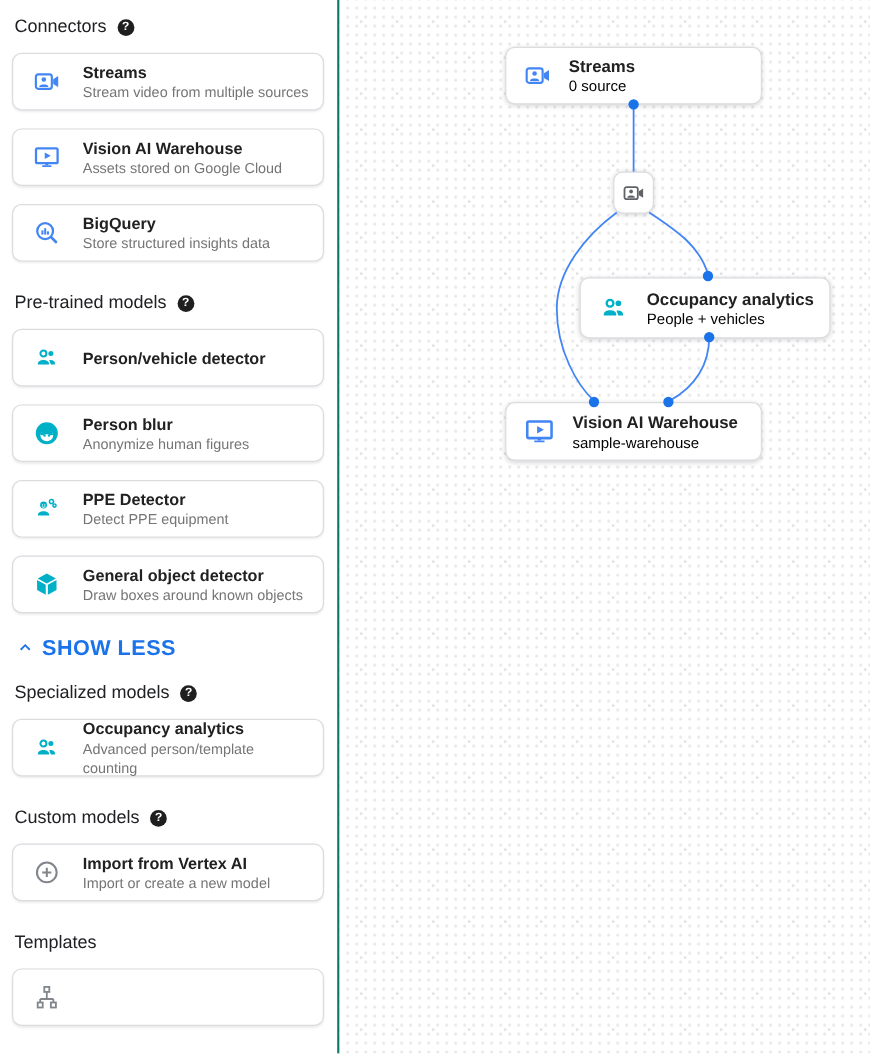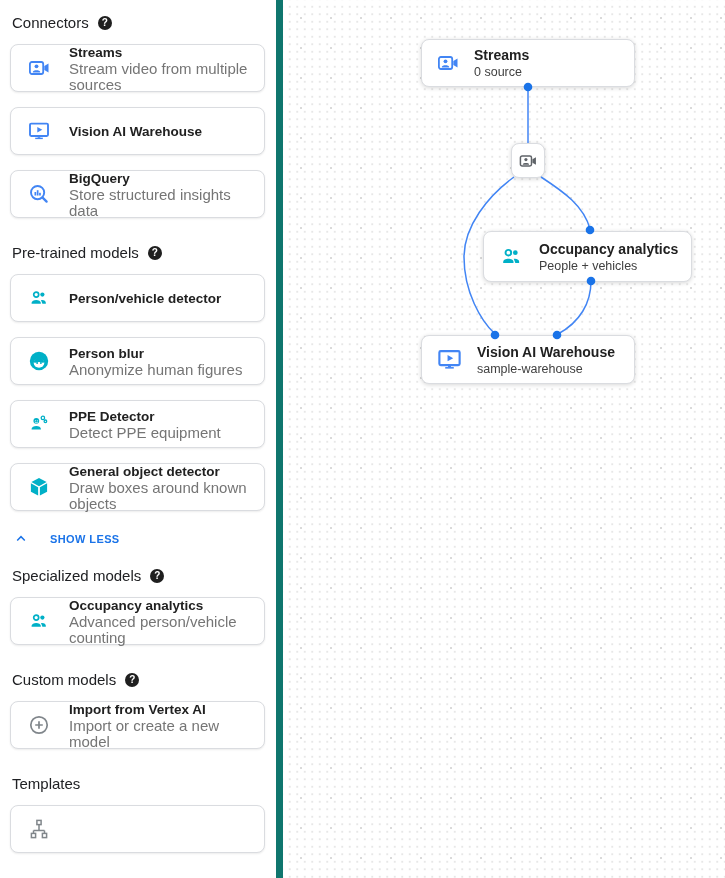--- a/index.html
+++ b/index.html
@@ -7,46 +7,46 @@
     --edge:#4285f4; --dot:#1a73e8; --link:#1a73e8;
     --title:#212121; --desc:#757575; --head:#202124; --border:#dadce0;
   }
   *{box-sizing:border-box;margin:0;padding:0}
   html,body{width:725px;height:878px;overflow:hidden;background:#fff;
     font-family:"Liberation Sans",sans-serif;}
   .app{position:relative;width:725px;height:878px;}
 
   
   .sidebar{position:absolute;left:0;top:0;width:283px;height:878px;background:#fff;
-    padding:12px 11px 10px 10px;display:flex;flex-direction:column;border-right:7px solid #0f766e;}
+    padding:12px 11px 10px 10px;display:flex;flex-direction:column;border-right:2px solid #0f766e;}
   .section-head{display:flex;align-items:center;gap:9px;margin:11px 0 13px 2px;height:18px;}
   .section-head.first{margin-top:2px;}
   .section-title{font-size:15px;color:var(--head);}
   .help{width:14px;height:14px;border-radius:50%;background:#1f1f1f;color:#fff;
     font-size:10px;font-weight:bold;line-height:14px;text-align:center;display:inline-block;}
   .card{display:flex;align-items:center;height:48px;flex:0 0 48px;background:#fff;
     border:1px solid var(--border);border-radius:8px;margin-bottom:15px;
     padding:0 10px 0 16px;box-shadow:0 1px 2px rgba(0,0,0,.08);cursor:grab;}
   .card .icw{width:24px;height:24px;margin-right:18px;flex:0 0 24px;}
   .card-title{font-size:13.5px;font-weight:bold;color:var(--title);line-height:17px;}
-  .card-desc{font-size:15px;color:var(--desc);line-height:16px;}
-  .show-less{display:flex;align-items:center;gap:22px;margin:6px 0 10px 4px;height:16px;
-    color:var(--link);font-size:11px;font-weight:bold;letter-spacing:.4px;cursor:pointer;}
+  .card-desc{font-size:12px;color:var(--desc);line-height:16px;}
+  .show-less{display:flex;align-items:center;gap:7px;margin:6px 0 10px 4px;height:16px;
+    color:var(--link);font-size:18px;font-weight:bold;letter-spacing:.4px;cursor:pointer;}
 
   
   .canvas{position:absolute;left:283px;top:0;width:442px;height:878px;background:#fff;
     background-image:
       radial-gradient(circle,#e7e7e7 1px,transparent 1.35px),
       radial-gradient(circle,#dadada 1px,transparent 1.35px);
     background-size:7.5px 7.5px,30px 30px;background-position:3px 3px,3px 3px;}
   .gnode{position:absolute;background:#fff;border:1px solid var(--border);border-radius:8px;
     box-shadow:0 1px 4px rgba(0,0,0,.16);display:flex;align-items:center;z-index:2;cursor:grab;}
   .gnode .icw{margin:0 14px 0 14px;flex:0 0 auto;}
   .gnode-title{font-size:14px;font-weight:bold;color:var(--title);line-height:18px;}
-  .gnode-sub{font-size:12.5px;color:#404040;line-height:16px;}
+  .gnode-sub{font-size:12.5px;color:#000000;line-height:16px;}
   #node-streams{left:138px;top:39px;width:214px;height:48px;}
   #node-occupancy{left:200px;top:231px;width:209px;height:51px;}
   #node-warehouse{left:138px;top:335px;width:214px;height:49px;}
   #node-source{left:228px;top:143px;width:34px;height:35px;justify-content:center;}
   #node-source .icw{margin:0;}
   .graph-svg{position:absolute;left:0;top:0;width:442px;height:878px;pointer-events:none;z-index:3;}
 
   
   svg{display:block}
   .ic{width:24px;height:24px}
@@ -93,20 +93,21 @@
       <span class="icw">
         <svg class="ic" viewBox="0 0 24 24">
           <rect x="3" y="4.6" width="18" height="12.4" rx="1.2" class="sb" stroke-width="1.9"></rect>
           <path d="M10.3 8l5 2.8-5 2.8z" class="fb"></path>
           <path d="M10.7 17h2.6v1.7h-2.6z" class="fb"></path>
           <path d="M8.2 18.7h7.6v1.4H8.2z" class="fb"></path>
         </svg>
       </span>
       <div>
         <div class="card-title">Vision AI Warehouse</div>
+        <div class="card-desc">Assets stored on Google Cloud</div>
       </div>
     </div>
 
     <div class="card">
       <span class="icw">
         <svg class="ic" viewBox="0 0 24 24">
           <circle cx="10.6" cy="10.6" r="6.6" class="sb" stroke-width="1.9"></circle>
           <path d="M15.6 15.6l4 4" class="sb" stroke-width="2.3" stroke-linecap="round"></path>
           <rect x="7.5" y="10" width="1.7" height="3.5" class="fb"></rect>
           <rect x="9.8" y="8.2" width="1.7" height="5.3" class="fb"></rect>
@@ -204,21 +205,21 @@
       <span class="icw">
         <svg class="ic" viewBox="0 0 24 24">
           <circle cx="15.4" cy="8.6" r="2.1" class="ft"></circle>
           <path d="M14 14.1c3-.4 4.8.9 4.8 2.6v1h-3.4z" class="ft"></path>
           <circle cx="9.2" cy="8.6" r="2.5" class="stw" stroke-width="1.7"></circle>
           <path d="M4.6 17.7v-.9c0-1.9 2.3-2.9 4.6-2.9s4.6 1 4.6 2.9v.9z" class="ft"></path>
         </svg>
       </span>
       <div>
         <div class="card-title">Occupancy analytics</div>
-        <div class="card-desc">Advanced person/vehicle counting</div>
+        <div class="card-desc">Advanced person/template counting</div>
       </div>
     </div>
 
     <div class="section-head">
       <span class="section-title">Custom models</span>
       <span class="help">?</span>
     </div>
 
     <div class="card">
       <span class="icw">

